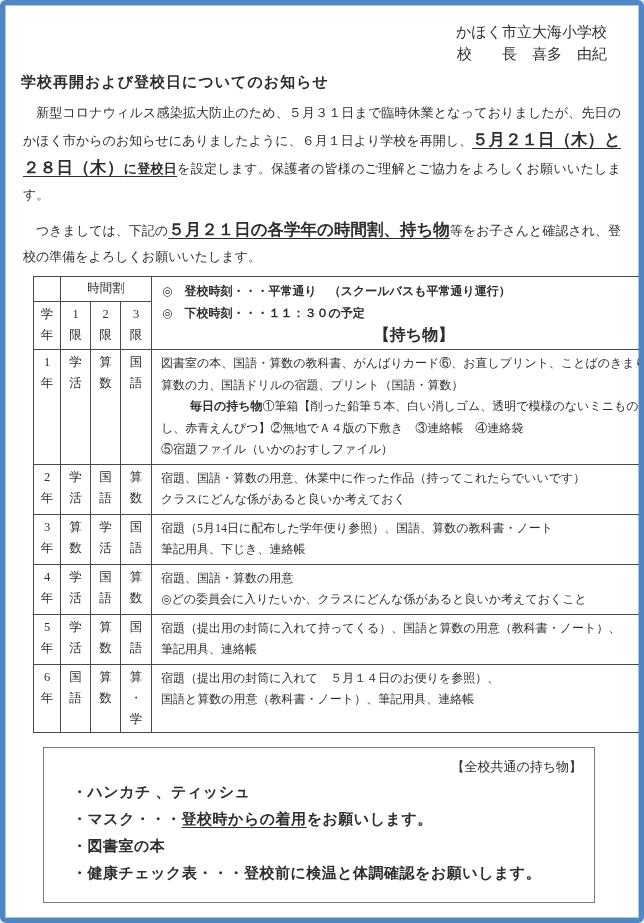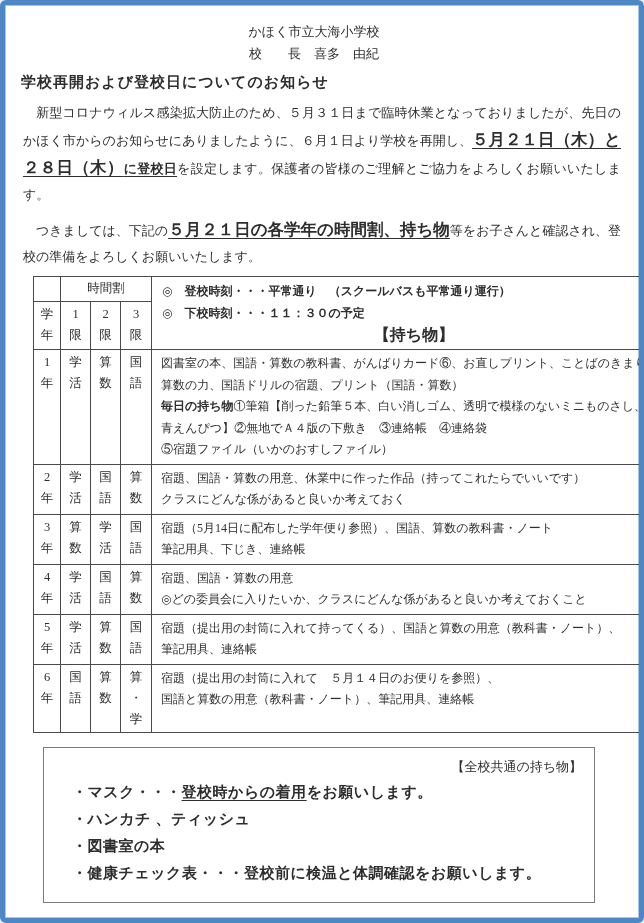--- a/index.html
+++ b/index.html
@@ -6,21 +6,21 @@
   .page{
     width:644px;height:923px;box-sizing:border-box;
     background:#ffffff;
     border:5px solid #4f86c6;border-radius:6px;
     box-shadow:inset 0 0 0 1px #a9c6e6;
     padding:14px 16px 10px 16px;
     font-family:"Liberation Serif","DejaVu Serif",serif;
     color:#2e2e2e;overflow:hidden;
   }
   .recipient{font-size:12.5px;margin:4px 0 2px 4px;}
-  .sender{ text-align:center;padding-right:16px;line-height:22px;font-size:13px;margin-top:2px;}
+  .sender{ text-align:right;padding-right:16px;line-height:22px;font-size:15px;margin-top:2px;}
   .doc-title{
     text-align:left;font-family:"Liberation Sans","DejaVu Sans",sans-serif;
     font-weight:bold;font-size:15px;letter-spacing:1px;margin:8px 0 6px 0;
   }
   .para{font-size:13px;line-height:26px;margin:8px 2px 0 2px;text-align:justify;}
   .em-big{
     font-family:"Liberation Sans","DejaVu Sans",sans-serif;
     font-weight:bold;font-size:16.5px;
     text-decoration:underline;text-underline-offset:3px;
   }
@@ -38,21 +38,21 @@
   td.c-mid{text-align:center;line-height:21px;padding:2px 0;white-space:pre-line;}
   td.head-tt{text-align:center;font-size:12.5px;padding:3px 0;}
   td.info-cell{padding:3px 10px;}
   .info-line{
     font-family:"Liberation Sans","DejaVu Sans",sans-serif;
     font-weight:bold;font-size:12px;line-height:22px;
   }
   .info-center{text-align:center;font-size:16px;}
   td.content-cell{padding:3px 9px;line-height:21.5px;font-size:12px;}
   .pre{white-space:pre-line;}
-  .daily-bold{font-weight:bold;}
+  .daily-bold{font-weight:bold;margin-left:29px;}
   .common-box{
     width:552px;box-sizing:border-box;margin:14px 0 0 22px;
     border:1px solid #7a7a7a;
     padding:8px 12px 16px 12px;
   }
   .box-title{font-size:13px;line-height:22px;text-align:right;}
   .box-item{
     font-family:"Liberation Sans","DejaVu Sans",sans-serif;
     font-weight:bold;font-size:15px;line-height:27px;
     margin-left:16px;letter-spacing:0.5px;
@@ -188,20 +188,20 @@
 ・
 学</td>
       <td class="content-cell pre">宿題（提出用の封筒に入れて　５月１４日のお便りを参照）、
 国語と算数の用意（教科書・ノート）、筆記用具、連絡帳</td>
     </tr>
   </tbody>
     </table>
 
   <div class="common-box">
     <div class="box-title">【全校共通の持ち物】</div>
+    <div class="box-item"><span>・ハンカチ 、ティッシュ</span><span class="u"></span><span></span></div>
     <div class="box-item"><span>・マスク・・・</span><span class="u">登校時からの着用</span><span>をお願いします。</span></div>
-    <div class="box-item"><span>・ハンカチ 、ティッシュ</span><span class="u"></span><span></span></div>
     <div class="box-item"><span>・図書室の本</span><span class="u"></span><span></span></div>
     <div class="box-item"><span>・健康チェック表・・・登校前に検温と体調確認をお願いします。</span><span class="u"></span><span></span></div>
 
   </div>
 
 </div>
 
 </body></html>

